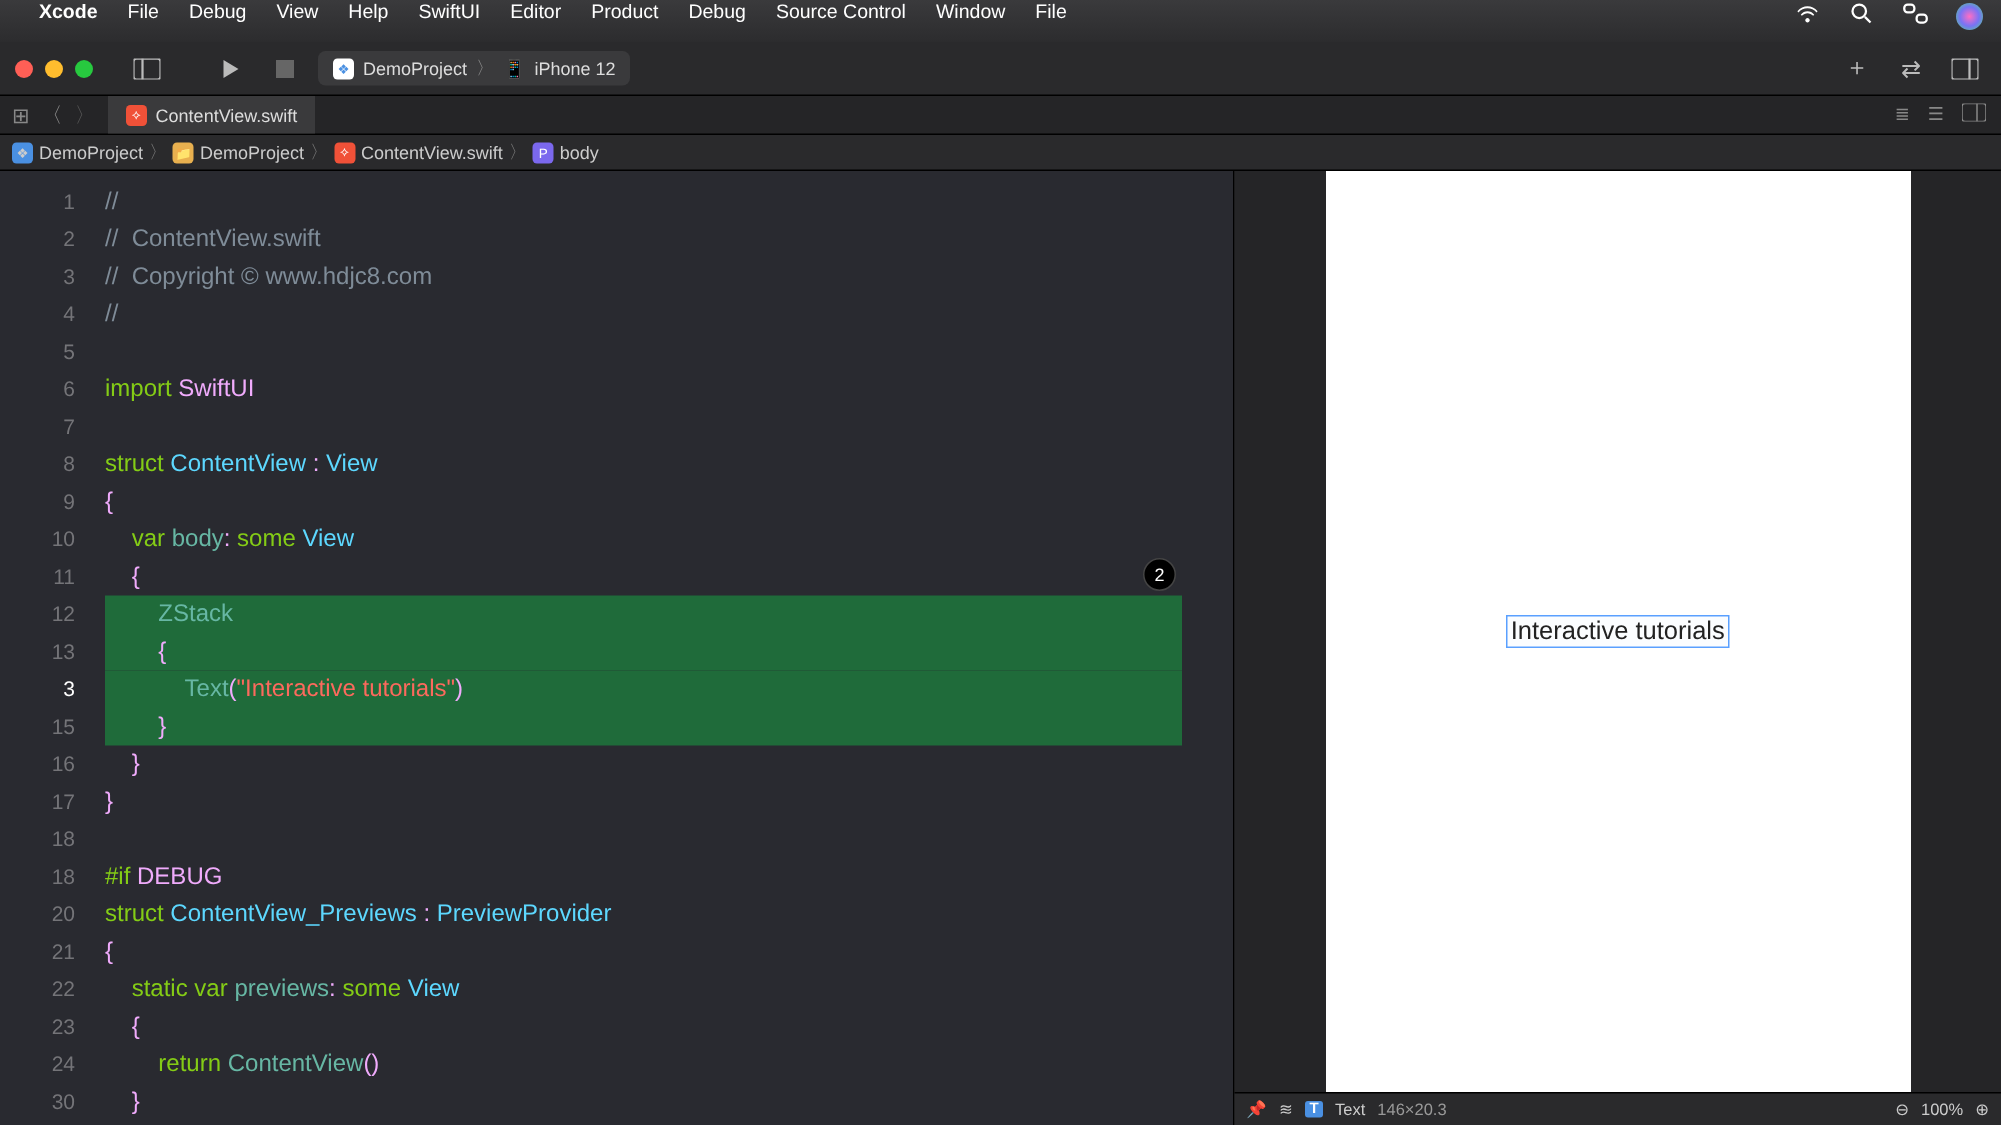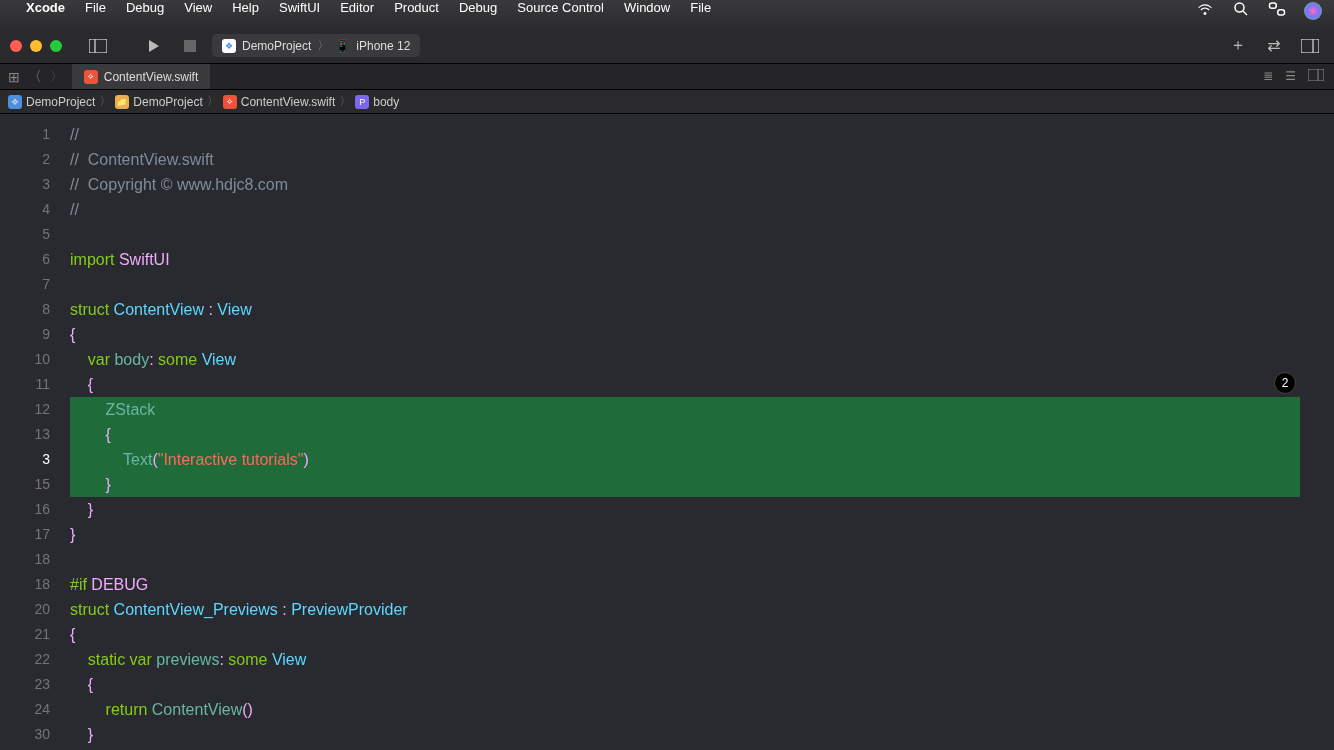--- a/index.html
+++ b/index.html
@@ -216,15 +216,33 @@
           <div class="ln">30</div>
         </div>
       <div class="code" id="codelines"><div class="line"><span class="c-comment">//</span></div><div class="line"><span class="c-comment">//  ContentView.swift</span></div><div class="line"><span class="c-comment">//  Copyright © www.hdjc8.com</span></div><div class="line"><span class="c-comment">//</span></div><div class="line"></div><div class="line"><span class="c-keyword">import</span><span class="c-plain"> SwiftUI</span></div><div class="line"></div><div class="line"><span class="c-keyword">struct</span><span class="c-plain"> </span><span class="c-type">ContentView</span><span class="c-plain"> : </span><span class="c-type">View</span></div><div class="line"><span class="c-plain">{</span></div><div class="line"><span class="c-plain">    </span><span class="c-keyword">var</span><span class="c-plain"> </span><span class="c-teal">body</span><span class="c-plain">: </span><span class="c-keyword">some</span><span class="c-plain"> </span><span class="c-type">View</span></div><div class="line"><span class="c-plain">    {</span></div><div class="line"><span class="c-plain">        </span><span class="c-teal">ZStack</span></div><div class="line"><span class="c-plain">        {</span></div><div class="line"><span class="c-plain">            </span><span class="c-teal">Text</span><span class="c-plain">(</span><span class="c-string">"Interactive tutorials"</span><span class="c-plain">)</span></div><div class="line"><span class="c-plain">        }</span></div><div class="line"><span class="c-plain">    }</span></div><div class="line"><span class="c-plain">}</span></div><div class="line"></div><div class="line"><span class="c-keyword">#if</span><span class="c-plain"> DEBUG</span></div><div class="line"><span class="c-keyword">struct</span><span class="c-plain"> </span><span class="c-type">ContentView_Previews</span><span class="c-plain"> : </span><span class="c-type">PreviewProvider</span></div><div class="line"><span class="c-plain">{</span></div><div class="line"><span class="c-plain">    </span><span class="c-keyword">static</span><span class="c-plain"> </span><span class="c-keyword">var</span><span class="c-plain"> </span><span class="c-teal">previews</span><span class="c-plain">: </span><span class="c-keyword">some</span><span class="c-plain"> </span><span class="c-type">View</span></div><div class="line"><span class="c-plain">    {</span></div><div class="line"><span class="c-plain">        </span><span class="c-keyword">return</span><span class="c-plain"> </span><span class="c-teal">ContentView</span><span class="c-plain">()</span></div><div class="line"><span class="c-plain">    }</span></div></div>
       <div class="badge">2</div>
     <div class="hl" style="top: 283px; height: 25px;"></div>
         <div class="hl" style="top: 308px; height: 25px;"></div>
         <div class="hl" style="top: 333px; height: 25px;"></div>
         <div class="hl" style="top: 358px; height: 25px;"></div>
       </div>
 
+    <div class="preview-pane">
+      <div class="canvas-wrap">
+        <div class="canvas">
+          <span class="preview-text">Interactive tutorials</span>
+        </div>
+      </div>
+      <div class="preview-status">
+        <span>📌</span>
+        <span>≋</span>
+        <span class="tbox">T</span>
+        <span>Text</span>
+        <span style="color:#999">146×20.3</span>
+        <div class="spacer"></div>
+        <span>⊖</span>
+        <span>100%</span>
+        <span>⊕</span>
+      </div>
+    </div>
   </div>
 
 </div>
 
 </body></html>

